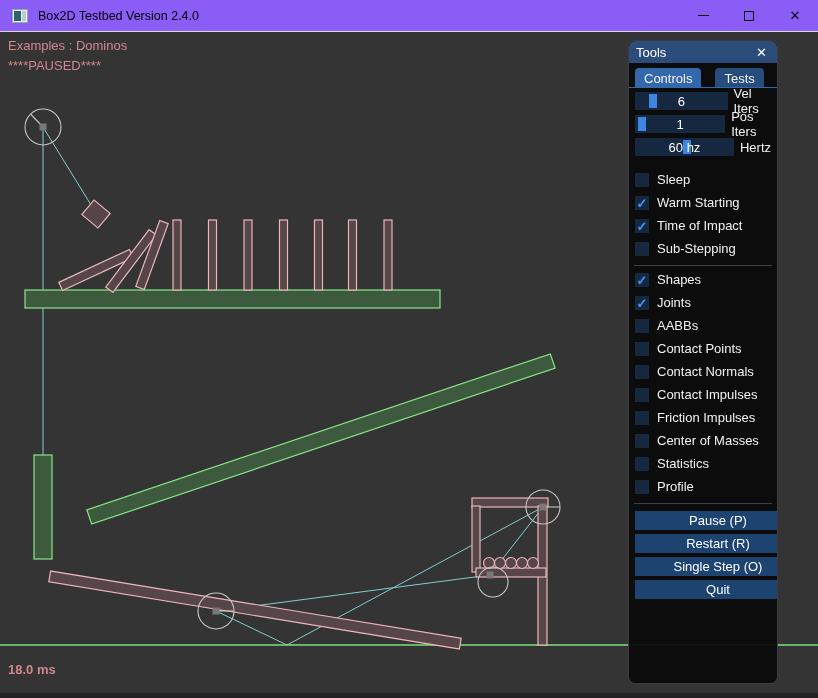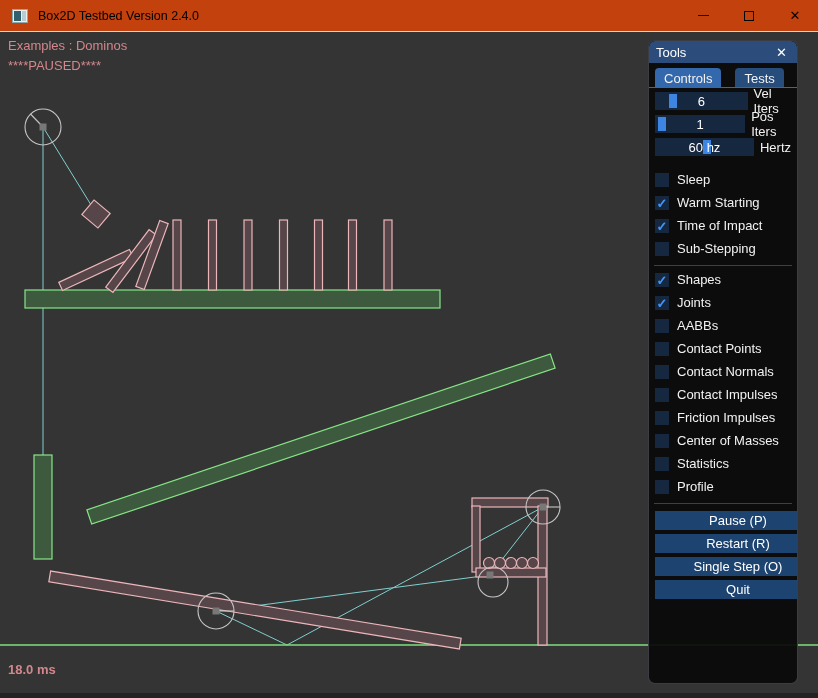--- a/index.html
+++ b/index.html
@@ -1,41 +1,41 @@
 <!DOCTYPE html>
 <html><head>
 <meta charset="utf-8">
 <style>
   * { margin:0; padding:0; box-sizing:border-box; }
   html,body { width:818px; height:698px; overflow:hidden; }
   body { font-family:"Liberation Sans", sans-serif; background:#343434; position:relative; }
 
   
-  .titlebar { position:absolute; left:0; top:0; width:818px; height:32px; background:#c2410c;
+  .titlebar { position:absolute; left:0; top:0; width:818px; height:32px; background:#8b5cf6;
               display:flex; align-items:center; border-bottom:1px solid #d9d9d9; z-index:30; }
   .app-icon { width:16px; height:14px; margin-left:12px; border:1px solid #8fa8a8; background:#e9f0f0; position:relative; }
   .app-icon::before { content:""; position:absolute; left:1px; top:1px; width:7px; height:10px; background:#33606e; }
   .app-icon::after  { content:""; position:absolute; left:9px; top:1px; width:4px; height:10px; background:#b9cdd1; }
   .titlebar-text { margin-left:10px; font-size:12.5px; color:#000; }
   .win-controls { margin-left:auto; display:flex; height:32px; }
   .win-btn { width:46px; height:32px; display:flex; align-items:center; justify-content:center; cursor:pointer; }
   .glyph-min { width:11px; height:1px; background:#000; }
   .glyph-max { width:10px; height:10px; border:1px solid #000; }
   .glyph-close { font-size:13px; color:#000; line-height:1; }
 
   
   .canvas-wrap { position:absolute; left:0; top:32px; width:670px; height:661px; background:#343434; }
   .hud-text { position:absolute; font-size:13px; color:#d2878c; z-index:5; }
   .hud-example { left:8px; top:6px; }
   .hud-paused  { left:8px; top:26px; }
   .hud-ms      { left:8px; bottom:16px;font-weight:bold; }
   .bottom-edge { position:absolute; left:0; bottom:0; width:818px; height:5px; background:#232323; z-index:2; }
 
   
-  .tools-panel { position:absolute; left:648px; top:40px; width:150px; height:644px;
+  .tools-panel { position:absolute; left:628px; top:40px; width:150px; height:644px;
                  background:rgba(10,10,10,0.94); border:1px solid rgba(110,110,128,0.5);
                  border-radius:7px; z-index:20; overflow:hidden; color:#f2f2f2; font-size:13px; }
   .panel-titlebar { height:22px; background:#2c4d7c; display:flex; align-items:center; padding:0 7px;
                     border-radius:6px 6px 0 0; }
   .panel-title { font-size:13px; color:#fff; }
   .panel-close { margin-left:auto; color:#fff; font-size:13px; width:17px; height:17px;
                  display:flex; align-items:center; justify-content:center; cursor:pointer; }
   .panel-body { padding:5px 6px 0 6px; }
 
   .tabbar { display:flex; gap:14px; margin-top:0px; position:relative; height:19px; }

